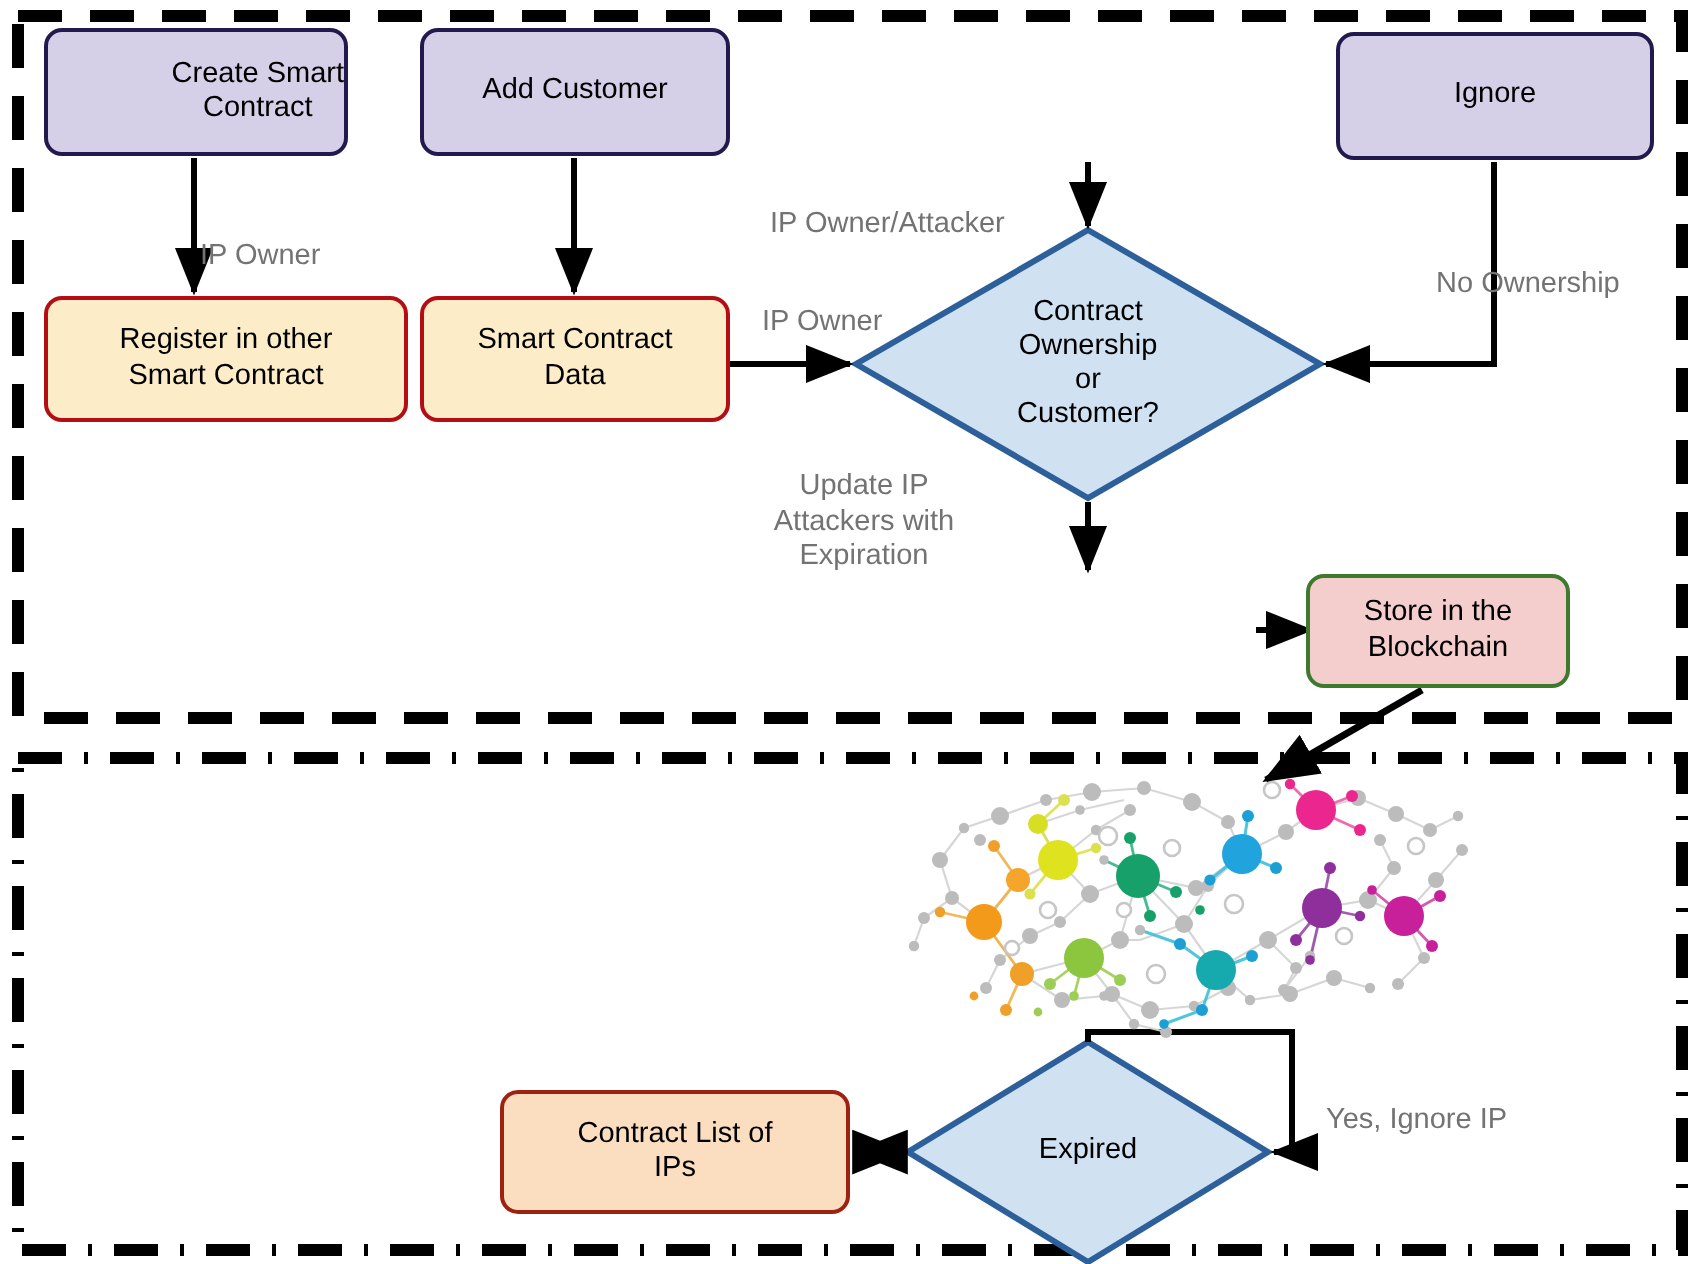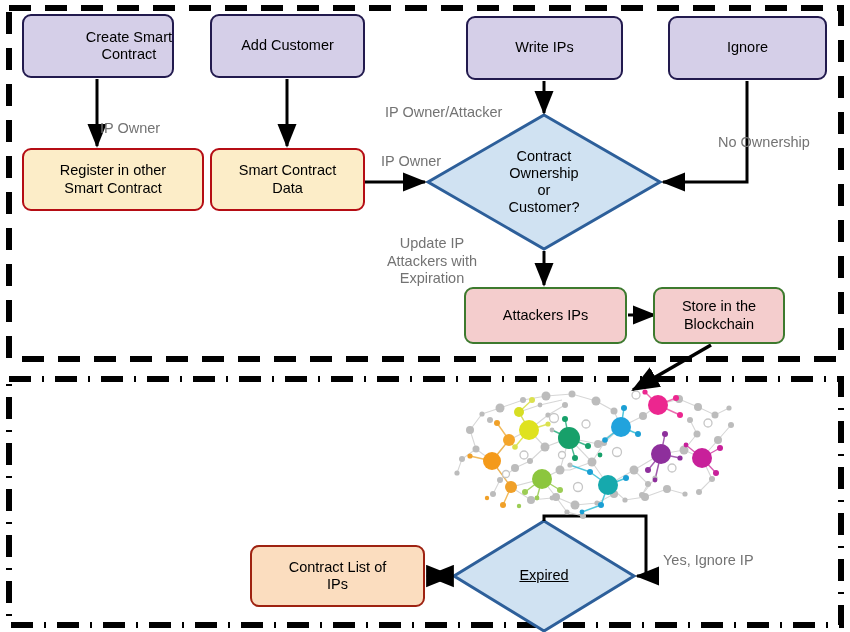--- a/index.html
+++ b/index.html
@@ -343,61 +343,55 @@
 
   <div class="node rounded purple" style="left:22px; top:14px; width:152px; height:64px;justify-content:flex-end;">
     <span style="white-space:pre-line;">Create Smart
 Contract</span>
   </div>
 
   <div class="node rounded purple" style="left:210px; top:14px; width:155px; height:64px;">
     <span style="white-space:pre-line;">Add Customer</span>
   </div>
 
-  <div class="node rounded purple" style="left:466px; top:16px; width:157px; height:64px;">
-    <span style="white-space:pre-line;">Write IPs</span>
-  </div>
 
   <div class="node rounded purple" style="left:668px; top:16px; width:159px; height:64px;">
     <span style="white-space:pre-line;">Ignore</span>
   </div>
 
   <div class="node rounded cream" style="left:22px; top:148px; width:182px; height:63px;">
     <span style="white-space:pre-line;">Register in other
 Smart Contract</span>
   </div>
 
   <div class="node rounded cream" style="left:210px; top:148px; width:155px; height:63px;">
     <span style="white-space:pre-line;">Smart Contract
 Data</span>
   </div>
 
-  <div class="node rounded pink" style="left:464px; top:287px; width:163px; height:57px;">
-    <span style="white-space:pre-line;">Attackers IPs</span>
-  </div>
 
   <div class="node rounded pink" style="left:653px; top:287px; width:132px; height:57px;">
     <span style="white-space:pre-line;">Store in the
 Blockchain</span>
   </div>
 
   <div class="node rounded peach" style="left:250px; top:545px; width:175px; height:62px;">
     <span style="white-space:pre-line;">Contract List of
 IPs</span>
   </div>
 
   <div class="diamond-label" style="left:474px; top:137px; width:140px; height:90px;">
     <span style="white-space:pre-line;">Contract
 Ownership
 or
 Customer?</span>
   </div>
 
   <div class="diamond-label" style="left:494px; top:562px; width:100px; height:28px;">
-    <span style="white-space:pre-line;text-decoration:underline;">Expired</span>
+    <span style="white-space:pre-line;">Expired</span>
   </div>
 
   <div class="edge-label" style="left:100px; top:103px;">
     <span>IP Owner</span>
   </div>
 
   <div class="edge-label" style="left:385px; top:87px;">
     <span>IP Owner/Attacker</span>
   </div>
 

